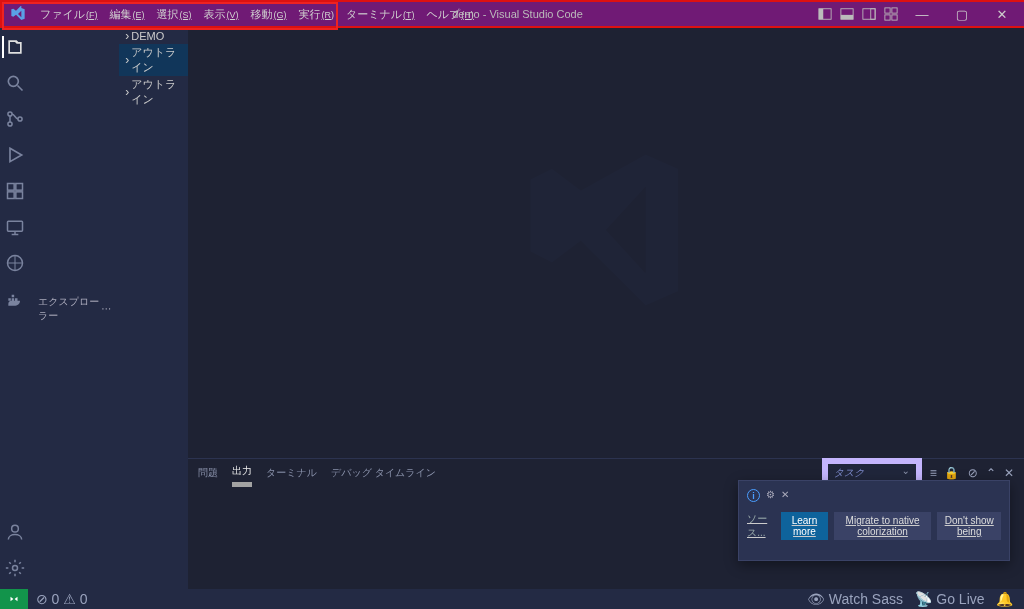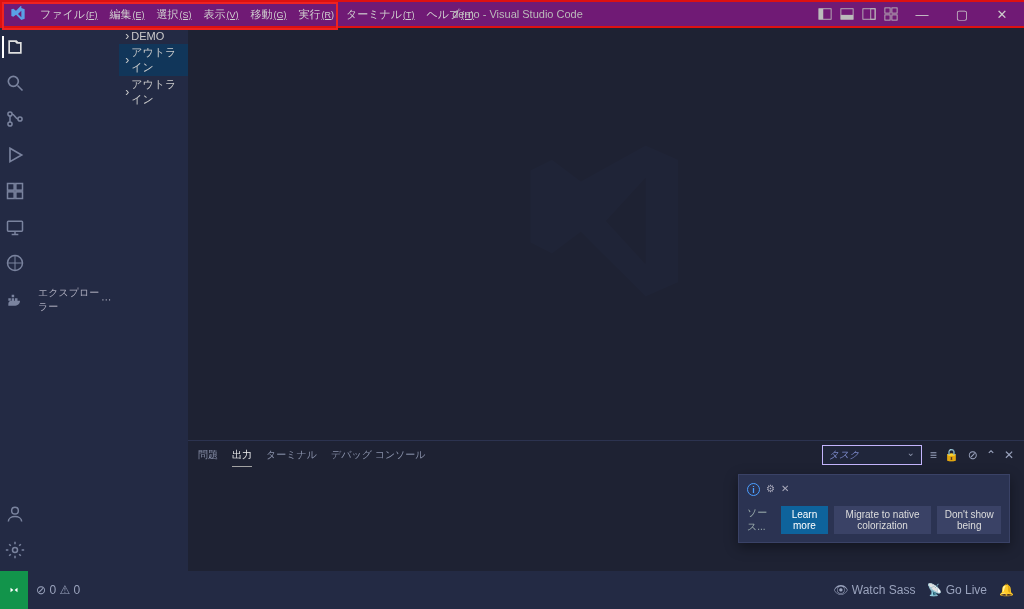--- a/index.html
+++ b/index.html
@@ -38,41 +38,41 @@
 .tree-item .chev { margin-right: 2px; font-size: 12px; }
 .tree-item .lbl { }
 
 .main { flex: 1; display: flex; flex-direction: column; background: #1e2233; position: relative; min-width: 0; gap: 26px; }
 .editor-empty { flex: 1; display: flex; align-items: center; justify-content: center; }
 .big-logo { opacity: 0.12; }
 
 .panel { height: 131px; border-top: 1px solid #2c3350; background: #1e2233; display: flex; flex-direction: column; }
 .panel-tabs { display: flex; align-items: center; height: 28px; padding: 0 10px; gap: 14px; font-size: 10px; }
 .panel-tab { color: #8a92ab; cursor: pointer; padding: 4px 0; }
-.panel-tab.active { color: #eee; border-bottom: 1px solid #a3a3a3; }
+.panel-tab.active { color: #eee; border-bottom: 5px solid #a3a3a3; }
 .panel-right { margin-left: auto; display: flex; align-items: center; gap: 8px; }
-.task-select { background: #20263b; border: 1px solid #c4b5fd; color: #7a87c7; font-size: 10px; font-style: italic; padding: 2px 22px 2px 6px; min-width: 100px; cursor: pointer; position: relative; }
+.task-select { background: #20263b; border: 6px solid #c4b5fd; color: #7a87c7; font-size: 10px; font-style: italic; padding: 2px 22px 2px 6px; min-width: 100px; cursor: pointer; position: relative; }
 .task-select::after { content: '⌄'; position: absolute; right: 6px; top: 1px; color: #8a92ab; font-style: normal; }
 .panel-icon { color: #9aa3bd; cursor: pointer; font-size: 12px; }
 .panel-body { flex: 1; }
 
 
 .notif { position: absolute; right: 14px; bottom: 28px; width: 272px; background: #2b3352; border: 1px solid #3a4266; box-shadow: 0 4px 12px rgba(0,0,0,0.4); font-size: 10px; }
 .notif-head { display: flex; align-items: flex-start; padding: 8px 8px 6px 8px; gap: 6px; }
 .notif-info-icon { color: #4a9eff; font-weight: bold; border: 1.5px solid #4a9eff; border-radius: 50%; width: 13px; height: 13px; display: flex; align-items: center; justify-content: center; font-size: 9px; flex-shrink: 0; }
 .notif-msg { flex: 1; color: #ddd; font-weight: bold; }
 .notif-gear { color: #aab; cursor: pointer; flex-shrink: 0; }
 .notif-close { color: #aab; cursor: pointer; flex-shrink: 0; }
-.notif-actions { display: flex; gap: 6px; padding: 4px 8px 8px 8px; align-items: center; }
+.notif-actions { display: flex; gap: 6px; padding: 4px 8px 20px 8px; align-items: center; text-decoration: underline; }
 .notif-src { color: #9aa; font-size: 10px; }
 .notif-btn { background: #3a4266; color: #ddd; padding: 3px 6px; font-size: 10px; cursor: pointer; border: none; }
 .notif-btn.primary { background: #0e639c; color: #fff; }
 
 
-.statusbar { height: 38px; background: #232a44; display: flex; align-items: center; font-size: 12px; }
+.statusbar { height: 20px; background: #232a44; display: flex; align-items: center; font-size: 14px; }
 .remote { background: #12944b; width: 28px; height: 100%; display: flex; align-items: center; justify-content: center; color: #fff; cursor: pointer; }
 .status-left { display: flex; gap: 10px; padding-left: 8px; color: #9aa3bd; }
 .status-right { margin-left: auto; display: flex; gap: 12px; padding-right: 10px; color: #9aa3bd; }
 .sb-item { cursor: pointer; display: flex; align-items: center; gap: 3px; }
 </style>
 </head>
 <body>
 
 <div class="app">
 
@@ -221,21 +221,21 @@
         <svg class="big-logo" width="180" height="180" viewBox="0 0 100 100">
             <path fill="#2a3354" d="M72 8l18 8v68l-18 8-36-36-16 12-12-6V22l12-6 16 12L72 8zM28 38l14 12-14 12V38zm44 36V26L50 50l22 24z"></path>
           </svg>
       </div>
 
       <div class="panel">
         <div class="panel-tabs" id="panel-tabs">
           <div class="panel-tab">問題</div>
             <div class="panel-tab active">出力</div>
             <div class="panel-tab">ターミナル</div>
-            <div class="panel-tab">デバッグ コンソール</div>
+            <div class="panel-tab">デバッグ タイムライン</div>
             <div class="panel-right">
             <div class="task-select">タスク</div>
             <span class="panel-icon">≡</span>
             <span class="panel-icon">🔒</span>
             <span class="panel-icon">⊘</span>
             <span class="panel-icon">⌃</span>
             <span class="panel-icon">✕</span>
           </div>
         </div>
         <div class="panel-body"></div>

